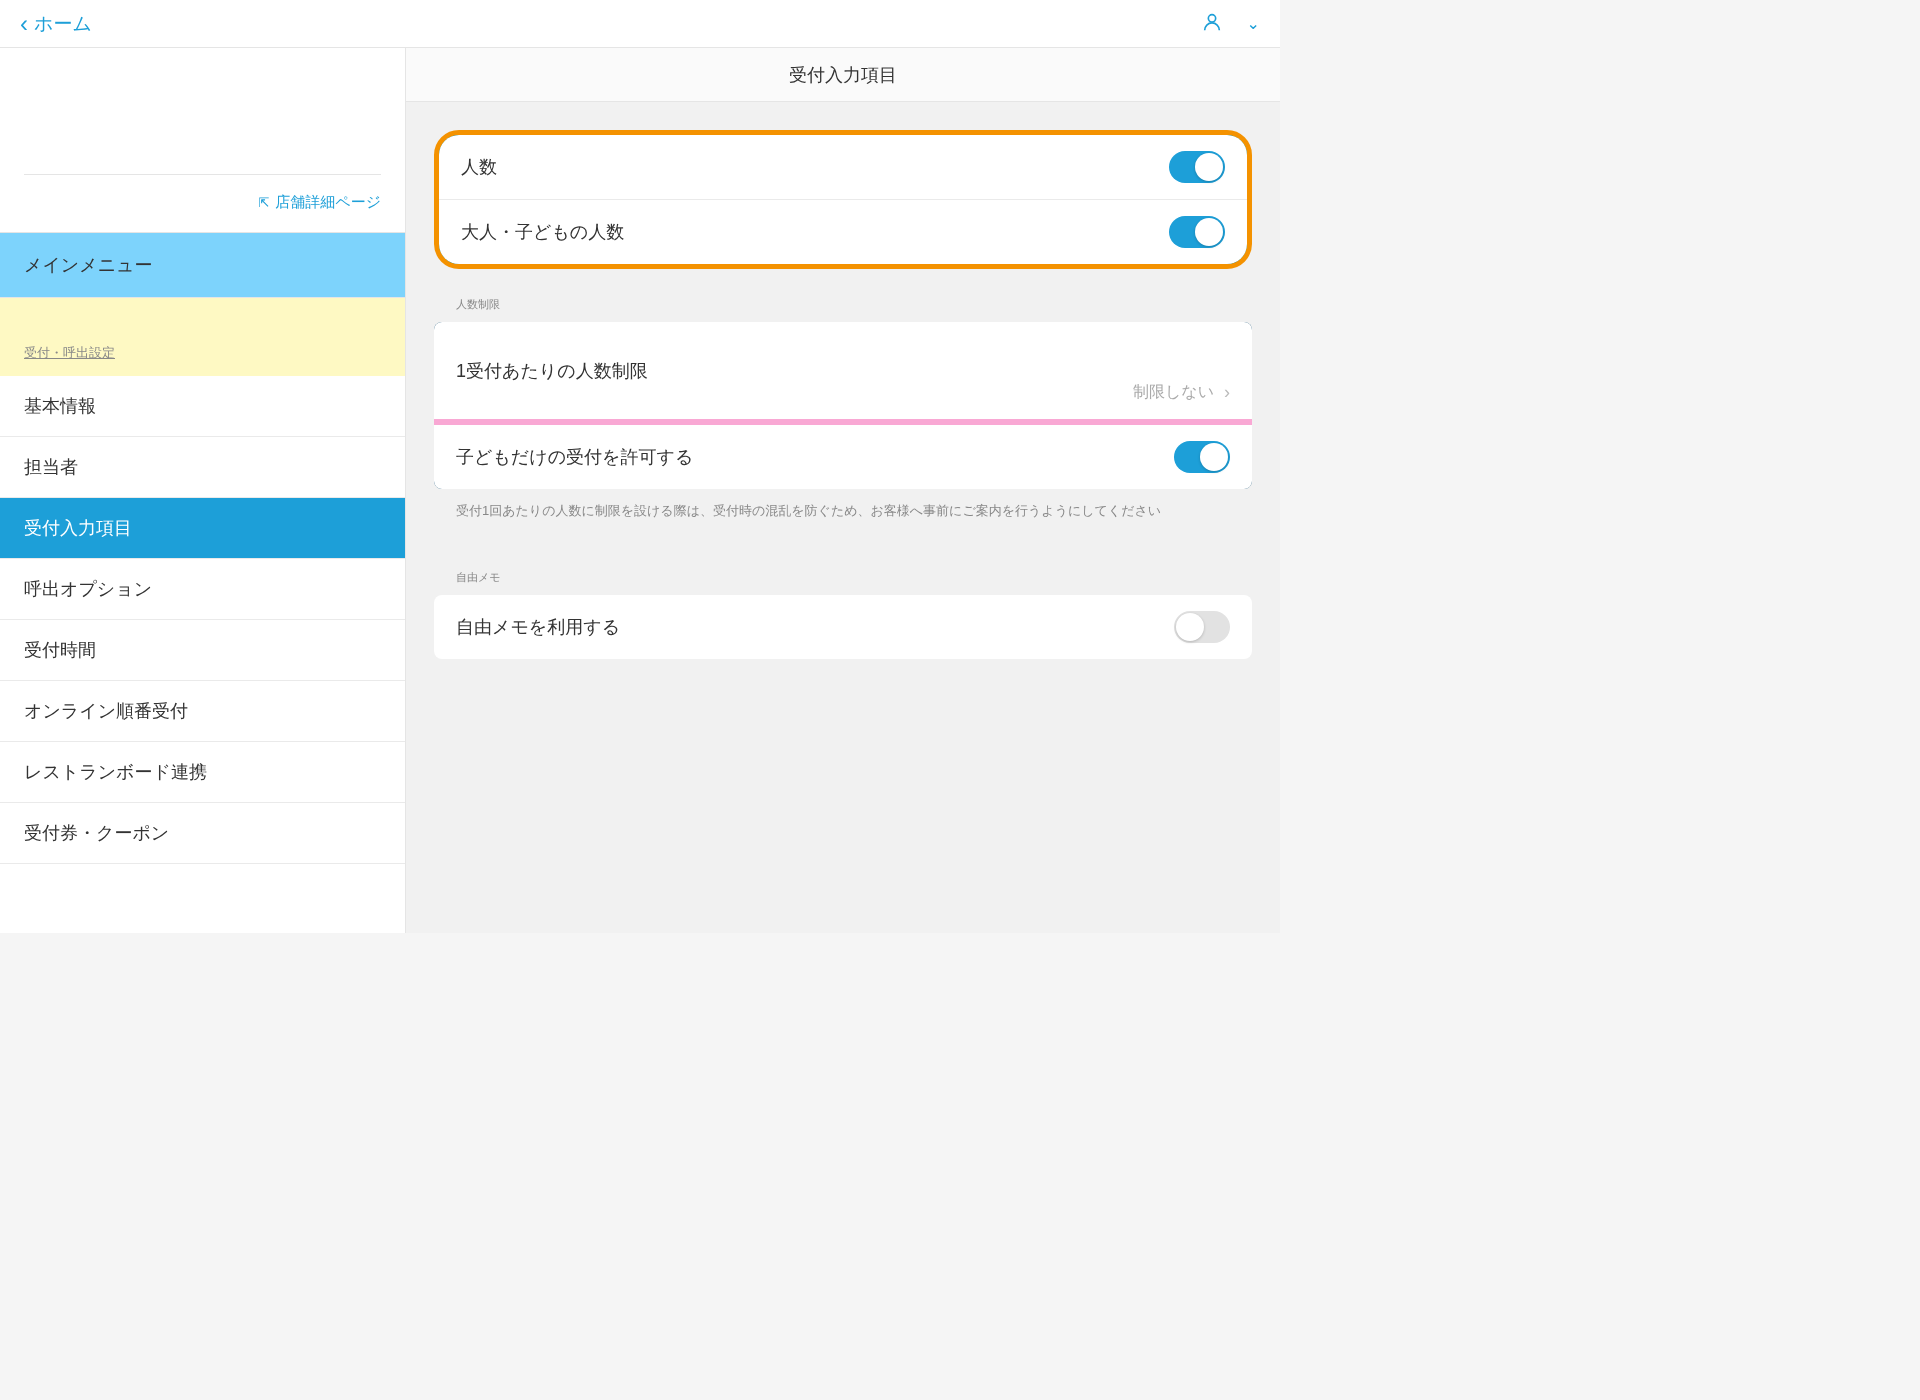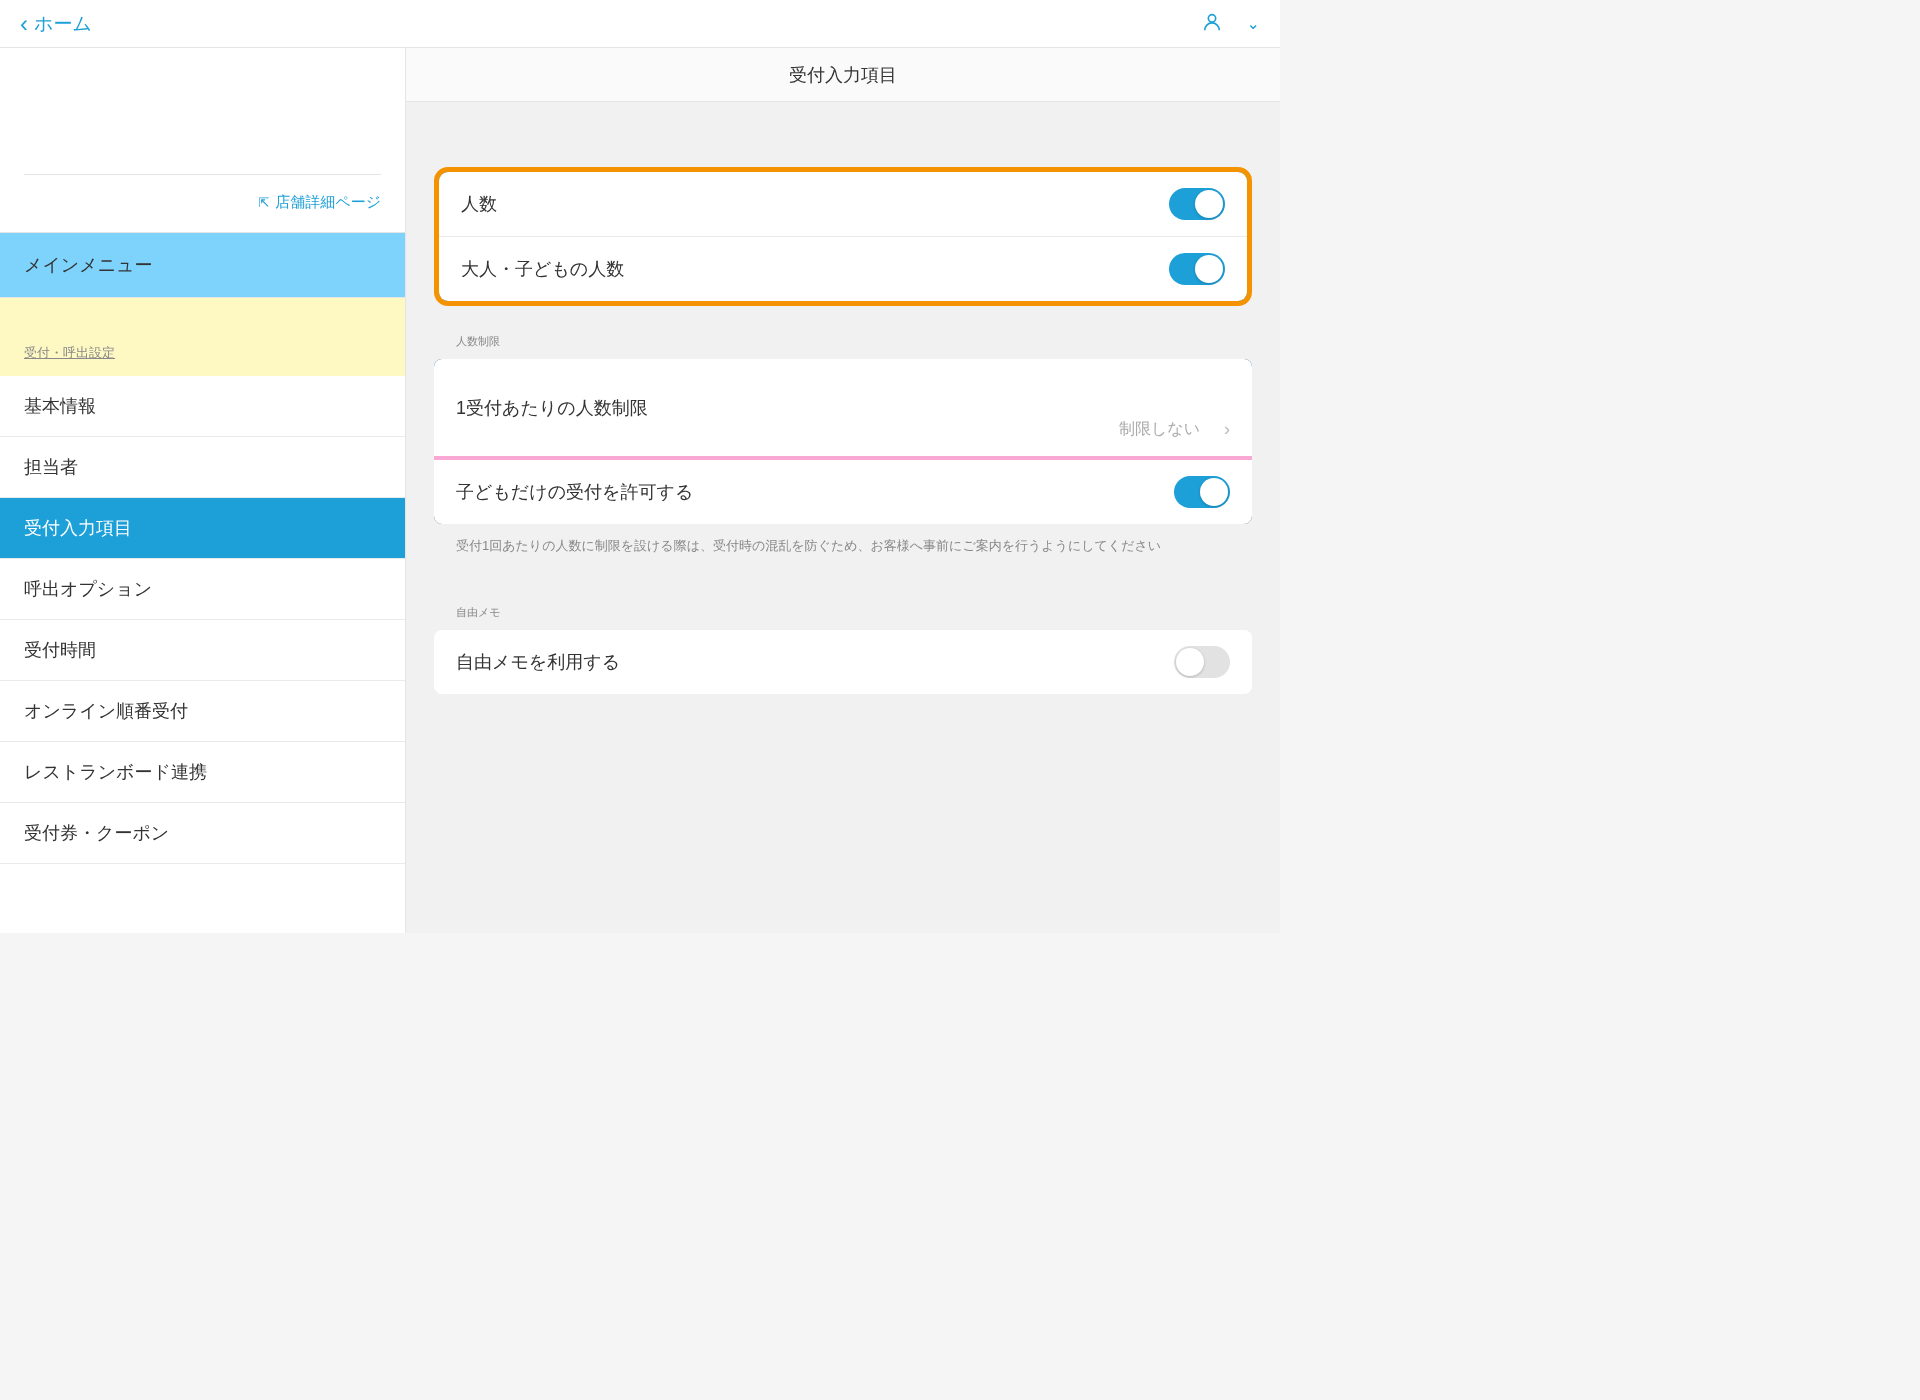--- a/index.html
+++ b/index.html
@@ -86,48 +86,47 @@
       border-bottom: 1px solid #e5e5e5;
       display: flex;
       align-items: center;
       justify-content: center;
       font-size: 18px;
       color: #333;
     }
     .content-body { padding: 28px; }
     .highlight-box {
       border: 5px solid #f49200;
-      border-radius: 14px;
+      border-radius: 25px;
       background: #0f766e;
       overflow: hidden;
       margin-bottom: 28px;
-      margin-top: 37px;
     }
     .setting-row {
       display: flex;
       align-items: center;
       justify-content: space-between;
       padding: 16px 22px;
       background: #fff;
       font-size: 18px;
       color: #333;
     }
     .highlight-box .setting-row + .setting-row { border-top: 1px solid #eaeaea; }
     .card {
       background: #0c4a6e;
       border-radius: 8px;
       overflow: hidden;
     }
-    .card .setting-row + .setting-row { border-top: 4px solid #f9a8d4; }
+    .card .setting-row + .setting-row { border-top: 6px solid #f9a8d4; }
     .group-label {
       font-size: 11px;
       color: #888;
       padding: 0 22px 10px;
     }
-    .row-right { display: flex; align-items: center; gap: 24px; margin-top: 44px; }
+    .row-right { display: flex; align-items: center; gap: 10px; margin-top: 44px; }
     .row-value { color: #aaa; font-size: 16px; }
     .chevron-right { color: #bbb; font-size: 18px; }
     .help-text {
       font-size: 13px;
       color: #888;
       padding: 12px 22px 0;
       line-height: 1.6;
     }
     .spacer { height: 48px; }
     .toggle {

